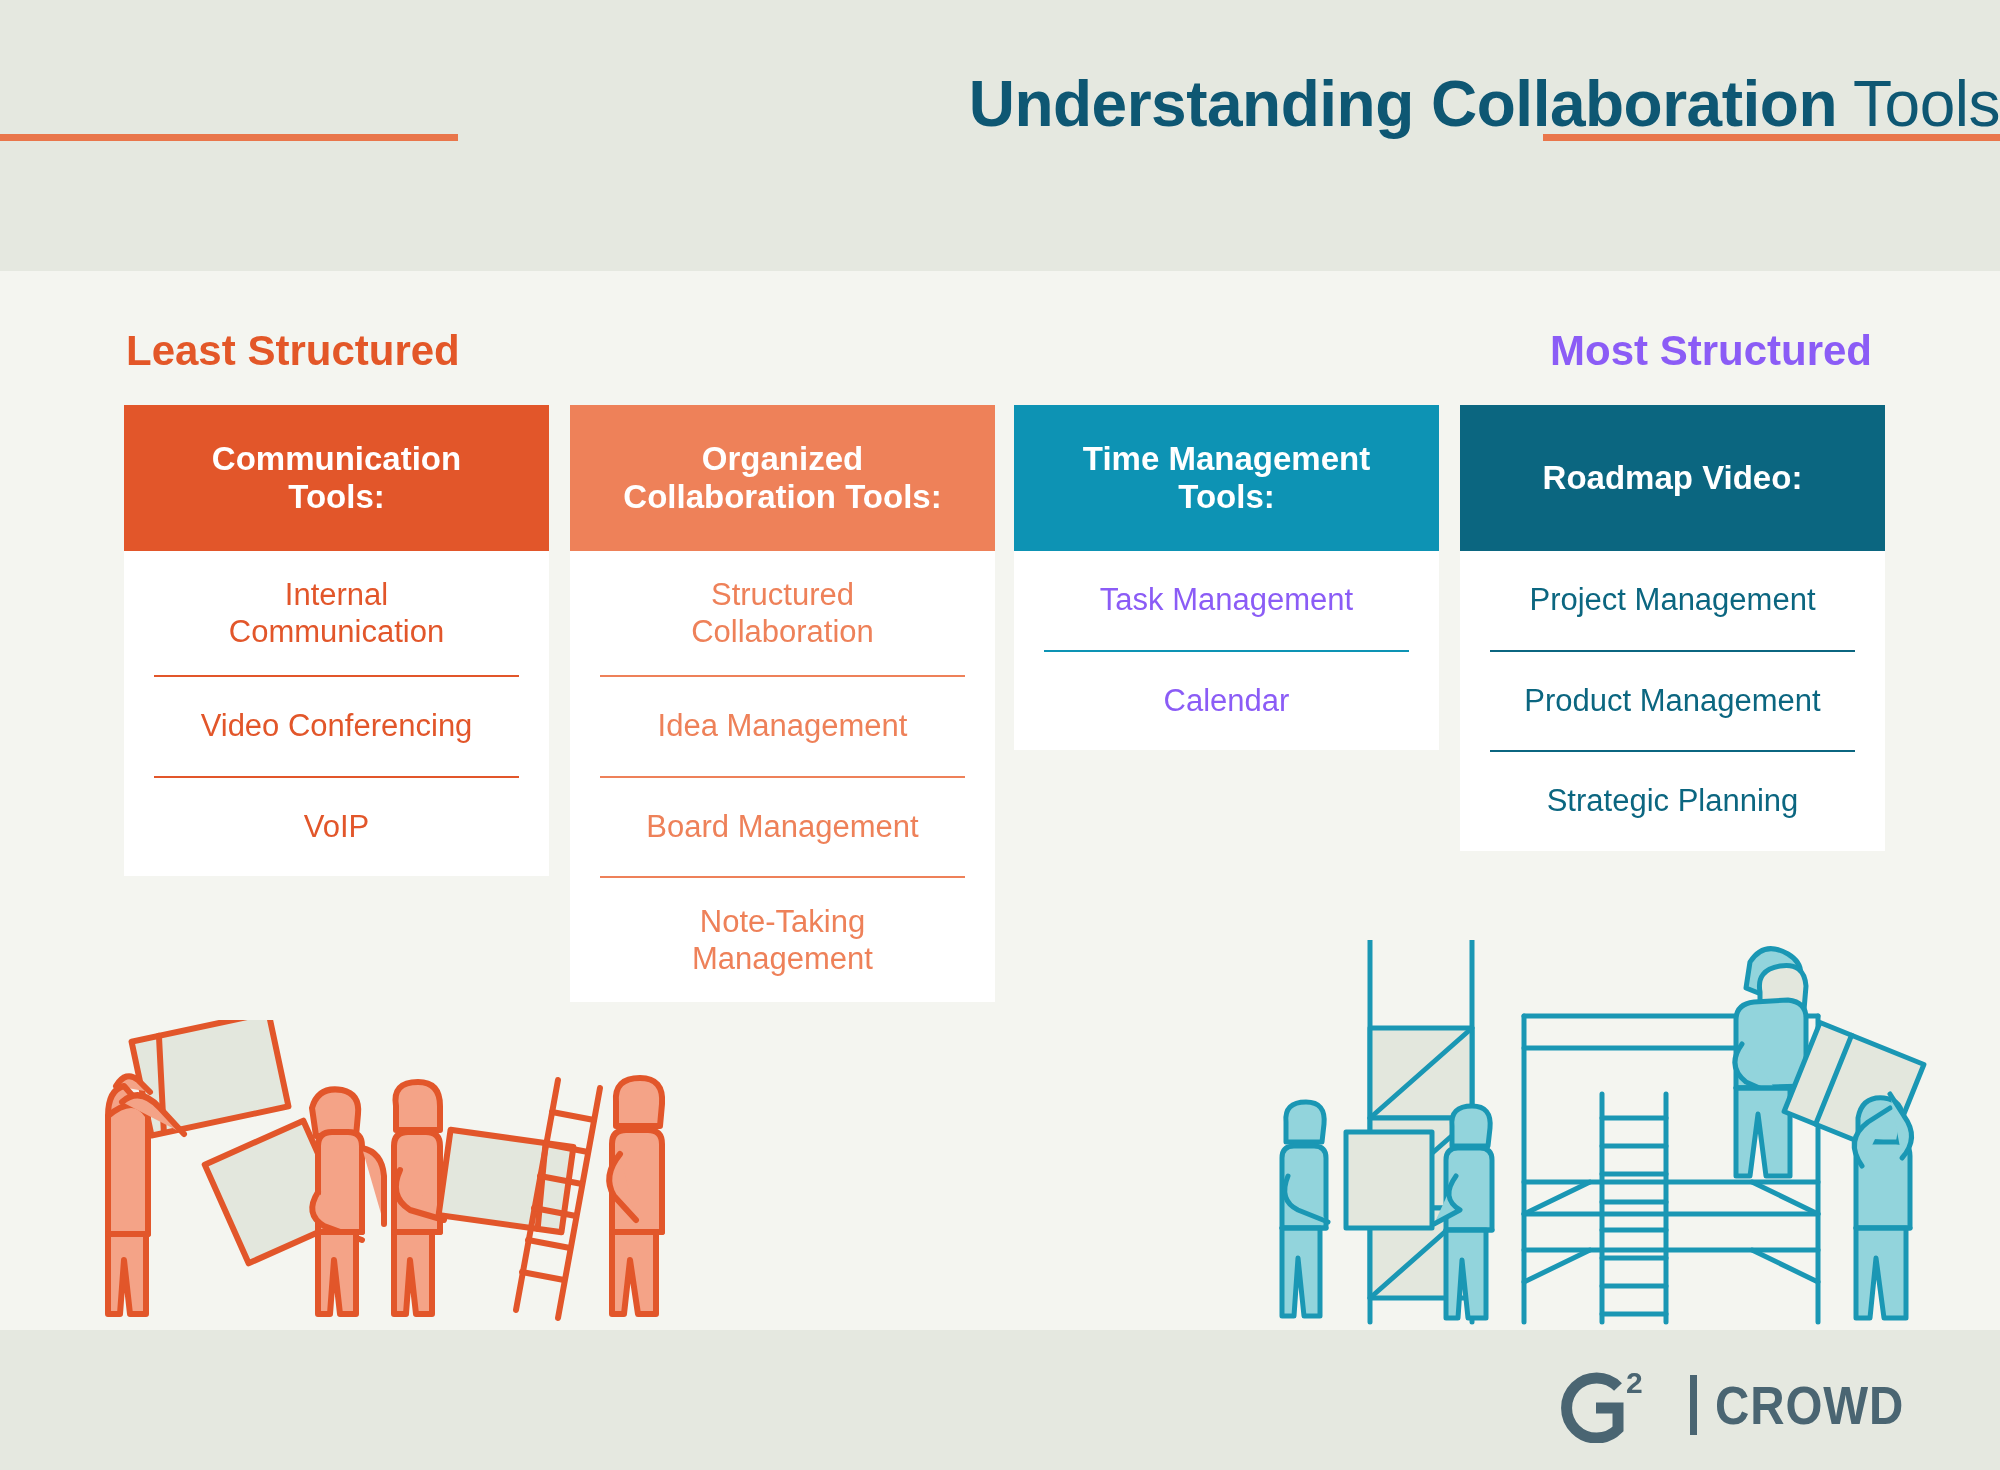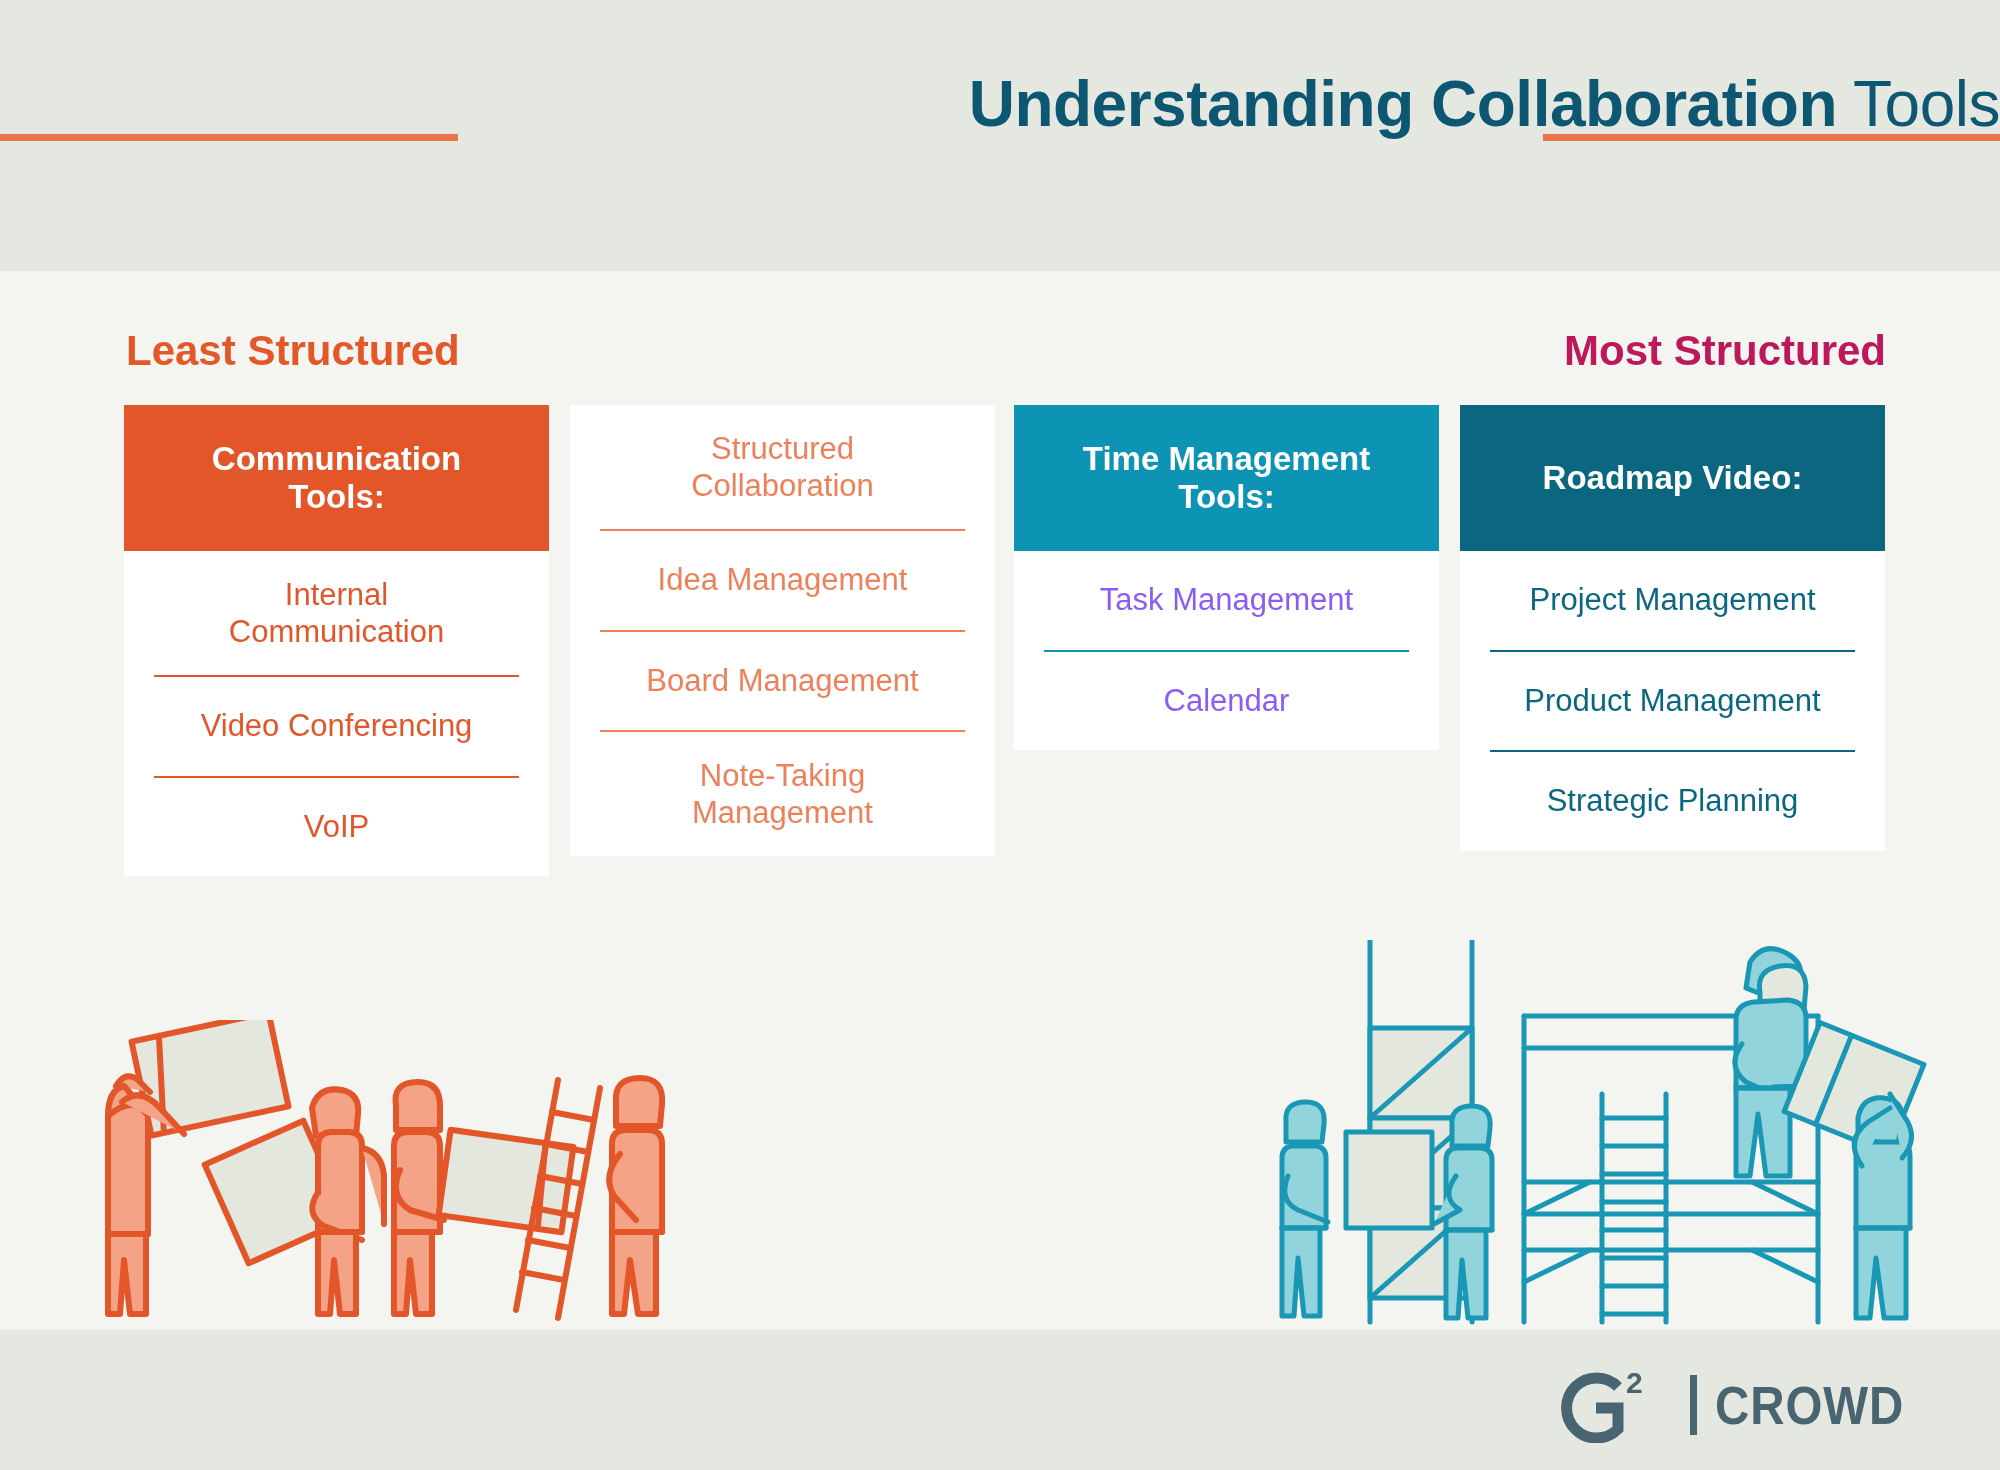--- a/index.html
+++ b/index.html
@@ -54,21 +54,21 @@
 
   
   .scale-label {
     position: absolute;
     top: 330px;
     font-size: 42px;
     font-weight: 700;
     line-height: 1;
   }
   .scale-least { left: 126px; color: #E35728; }
-  .scale-most  { right: 114px; color: #be185d; }
+  .scale-most  { right: 128px; color: #8b5cf6; }
 
   
   .cards {
     position: absolute;
     left: 0; top: 0;
     width: 1949px; height: 1470px;
   }
   .card {
     position: absolute;
     top: 405px;
@@ -202,20 +202,26 @@
         <div>Communication</div>
       </div>
       <div class="divider"></div>
       <div class="item one-line">Video Conferencing</div>
       <div class="divider"></div>
       <div class="item one-line">VoIP</div>
     </div>
   </div>
 
   <div class="card card-2">
+    <div class="card-head head-2">
+      <div>
+        <div>Organized</div>
+        <div>Collaboration Tools:</div>
+      </div>
+    </div>
     <div class="card-body body-2">
       <div class="item">
         <div>Structured</div>
         <div>Collaboration</div>
       </div>
       <div class="divider"></div>
       <div class="item one-line">Idea Management</div>
       <div class="divider"></div>
       <div class="item one-line">Board Management</div>
       <div class="divider"></div>

